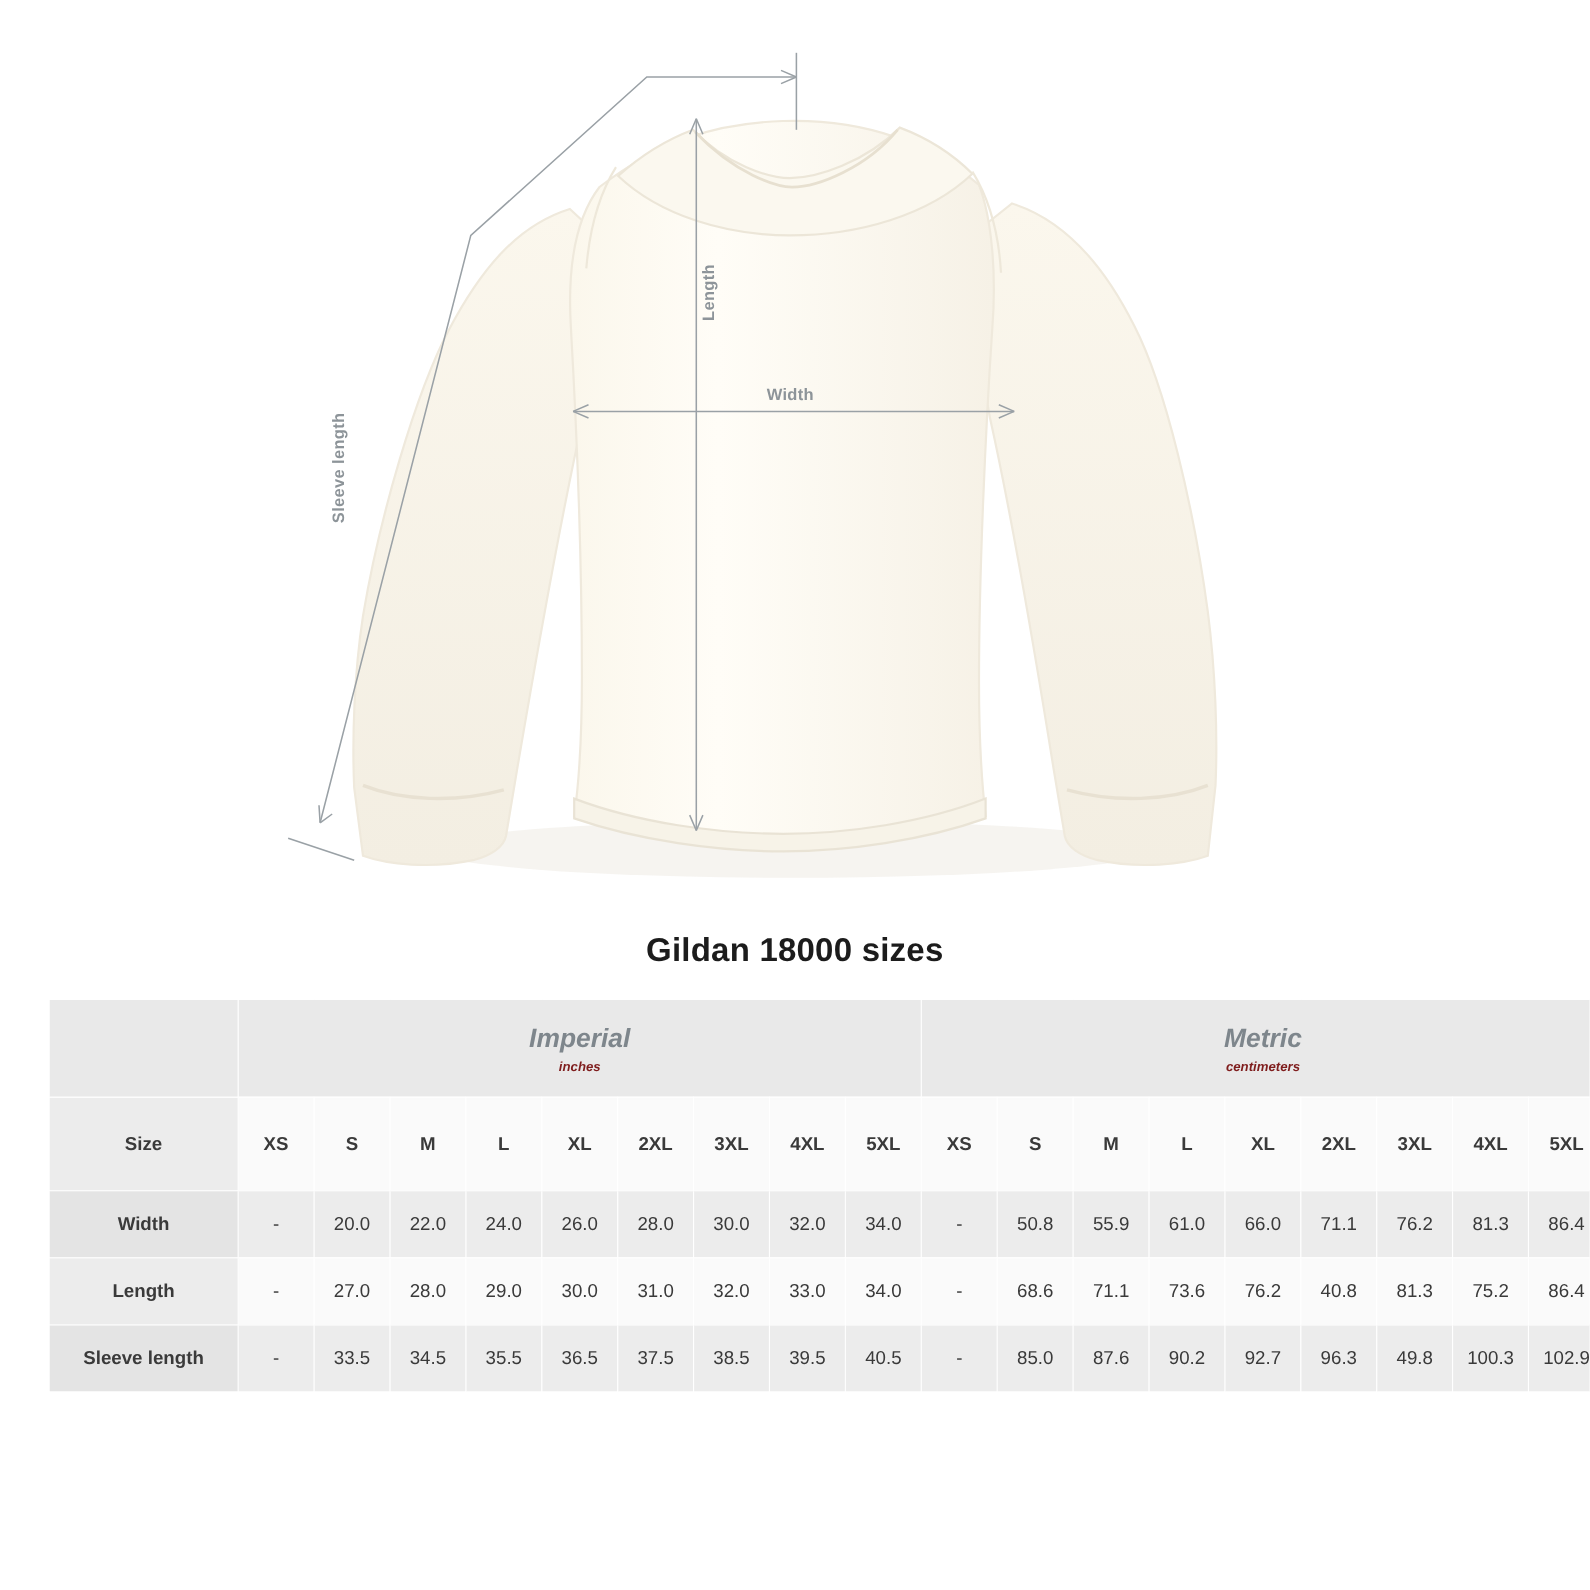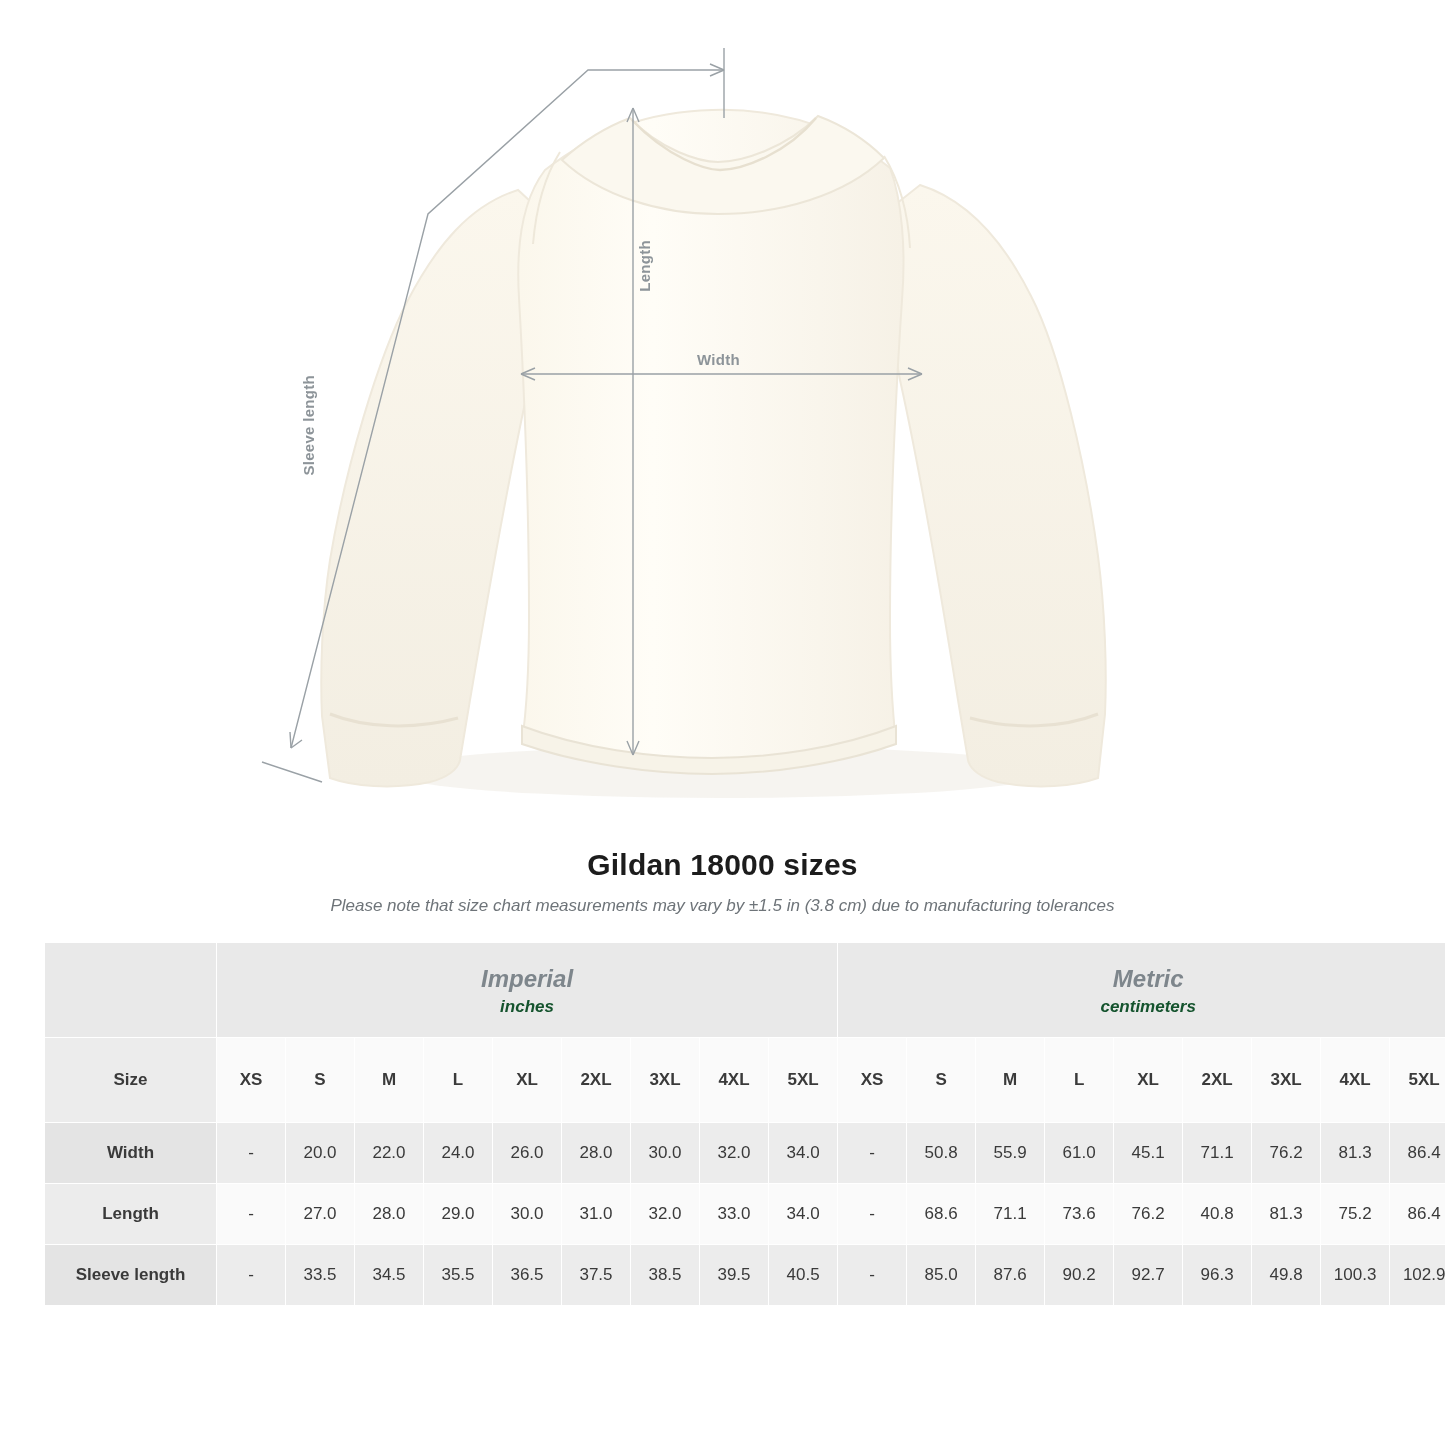--- a/index.html
+++ b/index.html
@@ -108,23 +108,23 @@
   .unit-title {
     display: block;
     font-size: 24px;
     font-style: italic;
     font-weight: bold;
     color: #7e868c;
     line-height: 1.15;
   }
   .unit-sub {
     display: block;
-    font-size: 17px;
+    font-size: 12px;
     font-style: italic;
-    color: #14532d;
+    color: #7f1d1d;
     margin-top: 4px;
   }
 
   .size-row th,
   .size-row td {
     background: #fafafa;
     padding: 32px 0;
     font-weight: bold;
     font-size: 17px;
     color: #2f2f2f;
@@ -239,21 +239,20 @@
       </g>
     </svg>
 
     <div class="dim-label label-length">Length</div>
     <div class="dim-label label-width">Width</div>
     <div class="dim-label label-sleeve">Sleeve length</div>
   </div>
 
   <div class="title-block">
     <h1 class="chart-title">Gildan 18000 sizes</h1>
-    <p class="chart-note">Please note that size chart measurements may vary by ±1.5 in (3.8 cm) due to manufacturing tolerances</p>
   </div>
 
   <div class="table-wrap">
     <table class="size-table">
       <colgroup>
         <col class="c-head">
         <col class="c-cell">
           <col class="c-cell">
           <col class="c-cell">
           <col class="c-cell">
@@ -315,21 +314,21 @@
           <td>24.0</td>
           <td>26.0</td>
           <td>28.0</td>
           <td>30.0</td>
           <td>32.0</td>
           <td>34.0</td>
           <td>-</td>
           <td>50.8</td>
           <td>55.9</td>
           <td>61.0</td>
-          <td>45.1</td>
+          <td>66.0</td>
           <td>71.1</td>
           <td>76.2</td>
           <td>81.3</td>
           <td>86.4</td>
         </tr>
         <tr class="even">
           <th class="rowhead">Length</th>
           <td>-</td>
           <td>27.0</td>
           <td>28.0</td>

